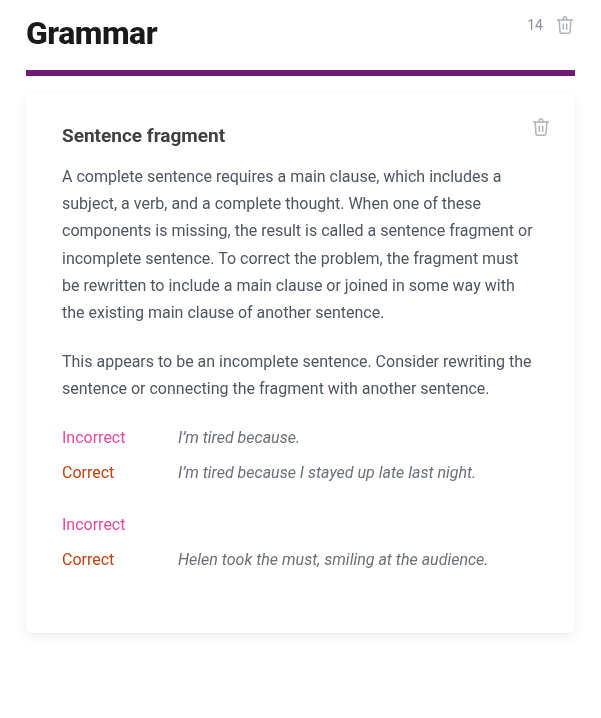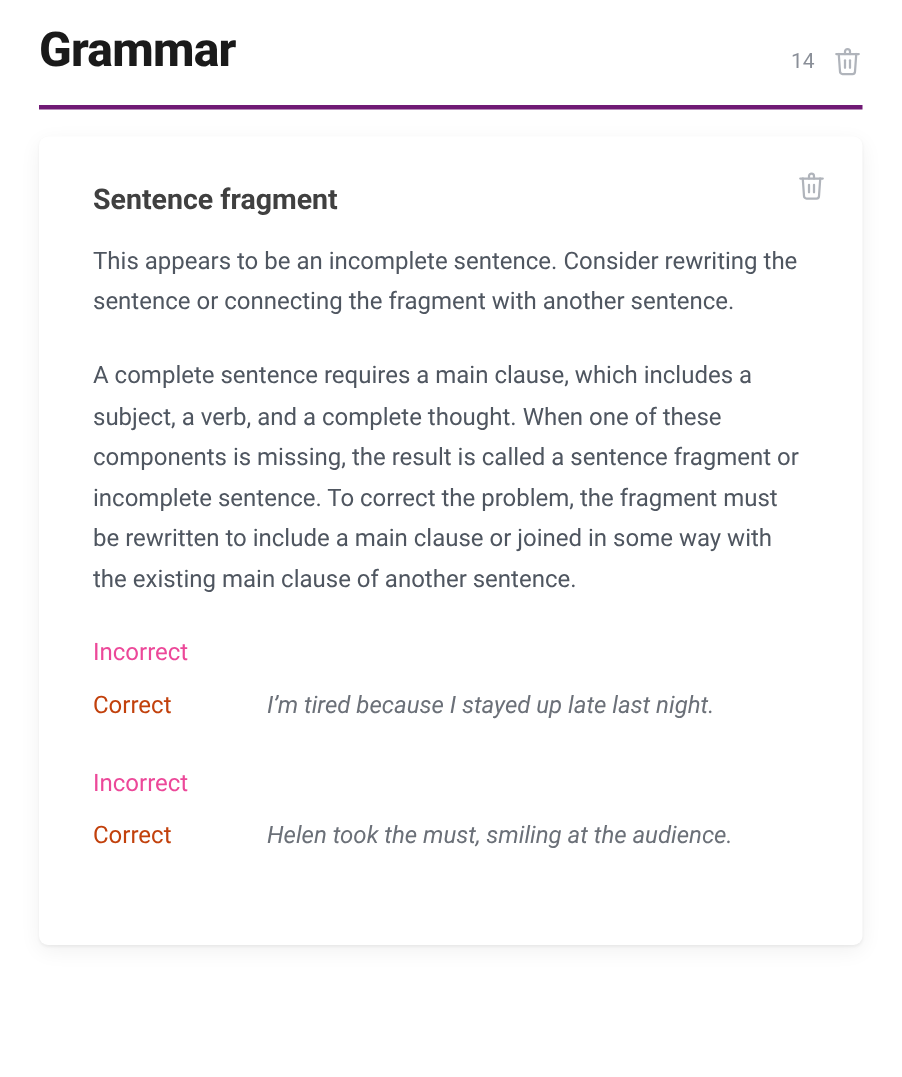--- a/index.html
+++ b/index.html
@@ -11,24 +11,24 @@
     background: #ffffff;
     font-family: -apple-system, BlinkMacSystemFont, "Segoe UI", Roboto, "Helvetica Neue", Arial, sans-serif;
     color: #2b2b2b;
     overflow: hidden;
   }
   .page {
     padding: 14px 26px 0 26px;
   }
   .header {
     display: flex;
-    align-items: flex-end;
+    align-items: flex-start;
     justify-content: space-between;
     padding-bottom: 18px;
-    border-bottom: 3px solid #701a75;
+    border-bottom: 6px solid #701a75;
   }
   .header h1 {
     margin: 0;
     font-size: 32px;
     font-weight: 800;
     letter-spacing: -0.5px;
     color: #1a1a1a;
   }
   .header-right {
     display: flex;
@@ -134,29 +134,30 @@
           <polyline points="3 6 5 6 21 6"></polyline>
           <path d="M19 6l-1 14a2 2 0 0 1-2 2H8a2 2 0 0 1-2-2L5 6"></path>
           <path d="M10 6V4a2 2 0 0 1 2-2h0a2 2 0 0 1 2 2v2"></path>
           <line x1="10" y1="11" x2="10" y2="17"></line>
           <line x1="14" y1="11" x2="14" y2="17"></line>
         </svg>
       </span>
 
       <h2>Sentence fragment</h2>
 
+      <p>A complete sentence requires a main clause, which includes a subject, a verb, and a complete thought. When one of these components is missing, the result is called a sentence fragment or incomplete sentence. To correct the problem, the fragment must be rewritten to include a main clause or joined in some way with the existing main clause of another sentence.</p>
+
       <p>This appears to be an incomplete sentence. Consider rewriting the sentence or connecting the fragment with another sentence.</p>
-
-      <p>A complete sentence requires a main clause, which includes a subject, a verb, and a complete thought. When one of these components is missing, the result is called a sentence fragment or incomplete sentence. To correct the problem, the fragment must be rewritten to include a main clause or joined in some way with the existing main clause of another sentence.</p>
 
       <div class="examples">
 
         <div class="example-group">
           <div class="example-row">
             <span class="label incorrect">Incorrect</span>
+            <span class="example-text">I’m tired because.</span>
           </div>
           <div class="example-row">
             <span class="label correct">Correct</span>
             <span class="example-text">I’m tired because I stayed up late last night.</span>
           </div>
         </div>
 
         <div class="example-group">
           <div class="example-row">
             <span class="label incorrect">Incorrect</span>

